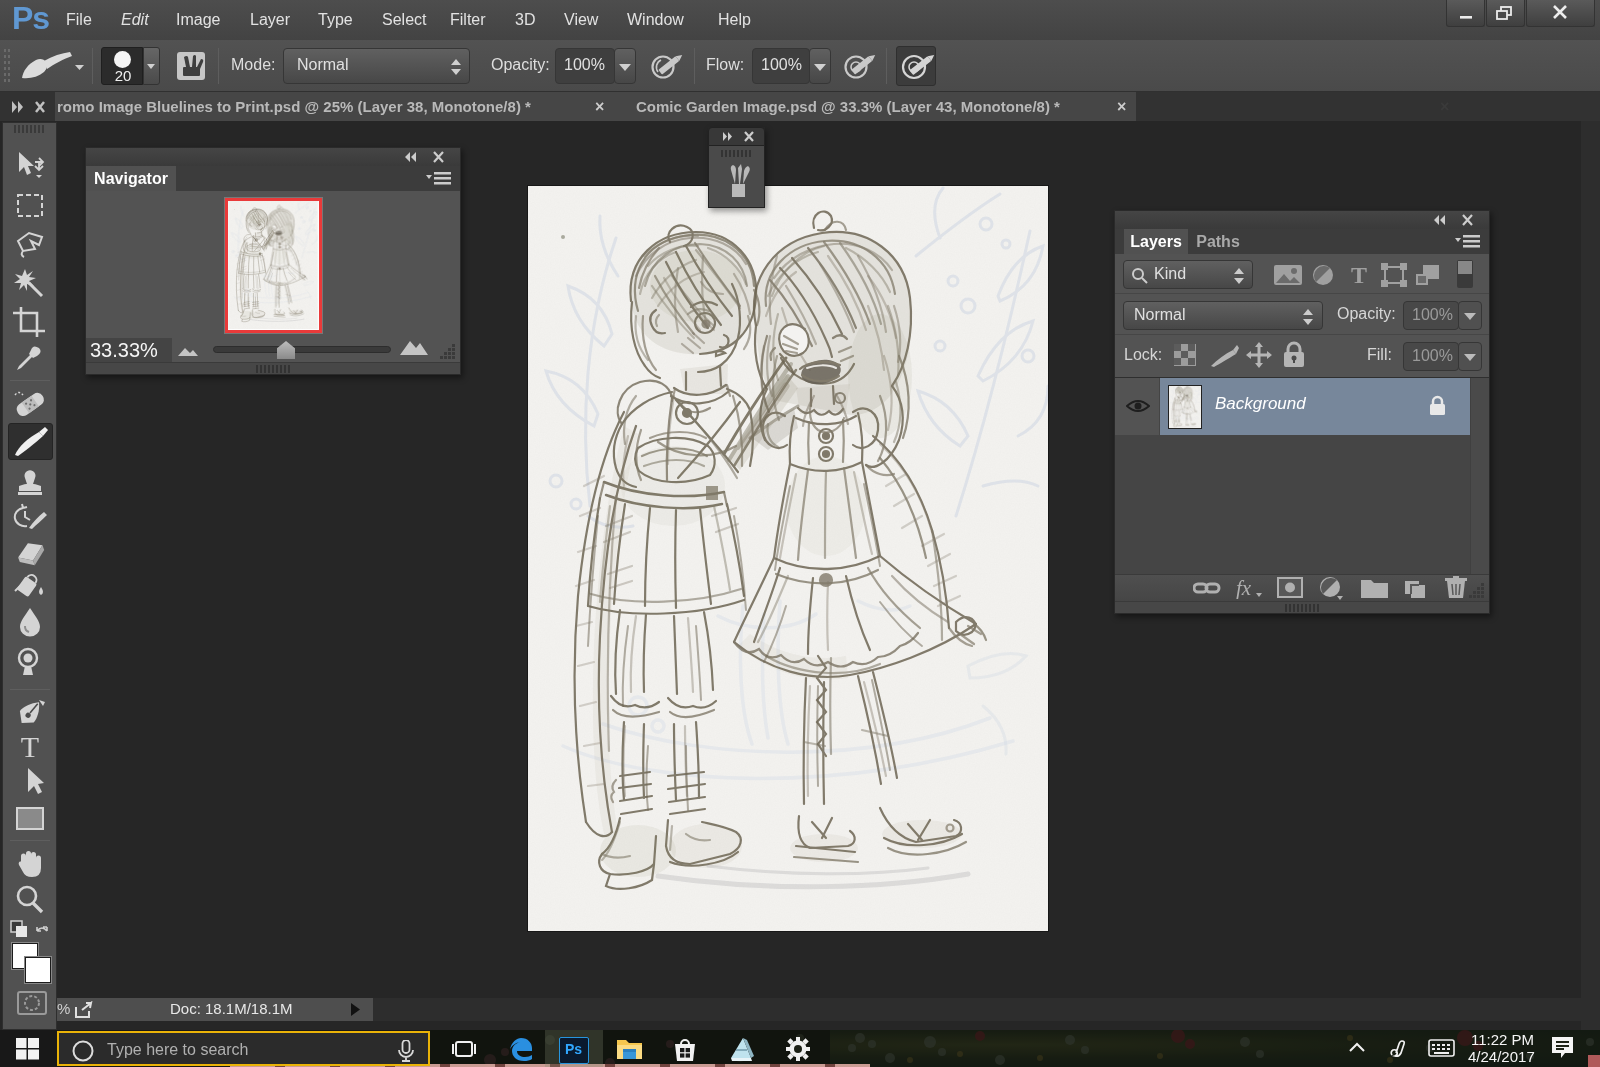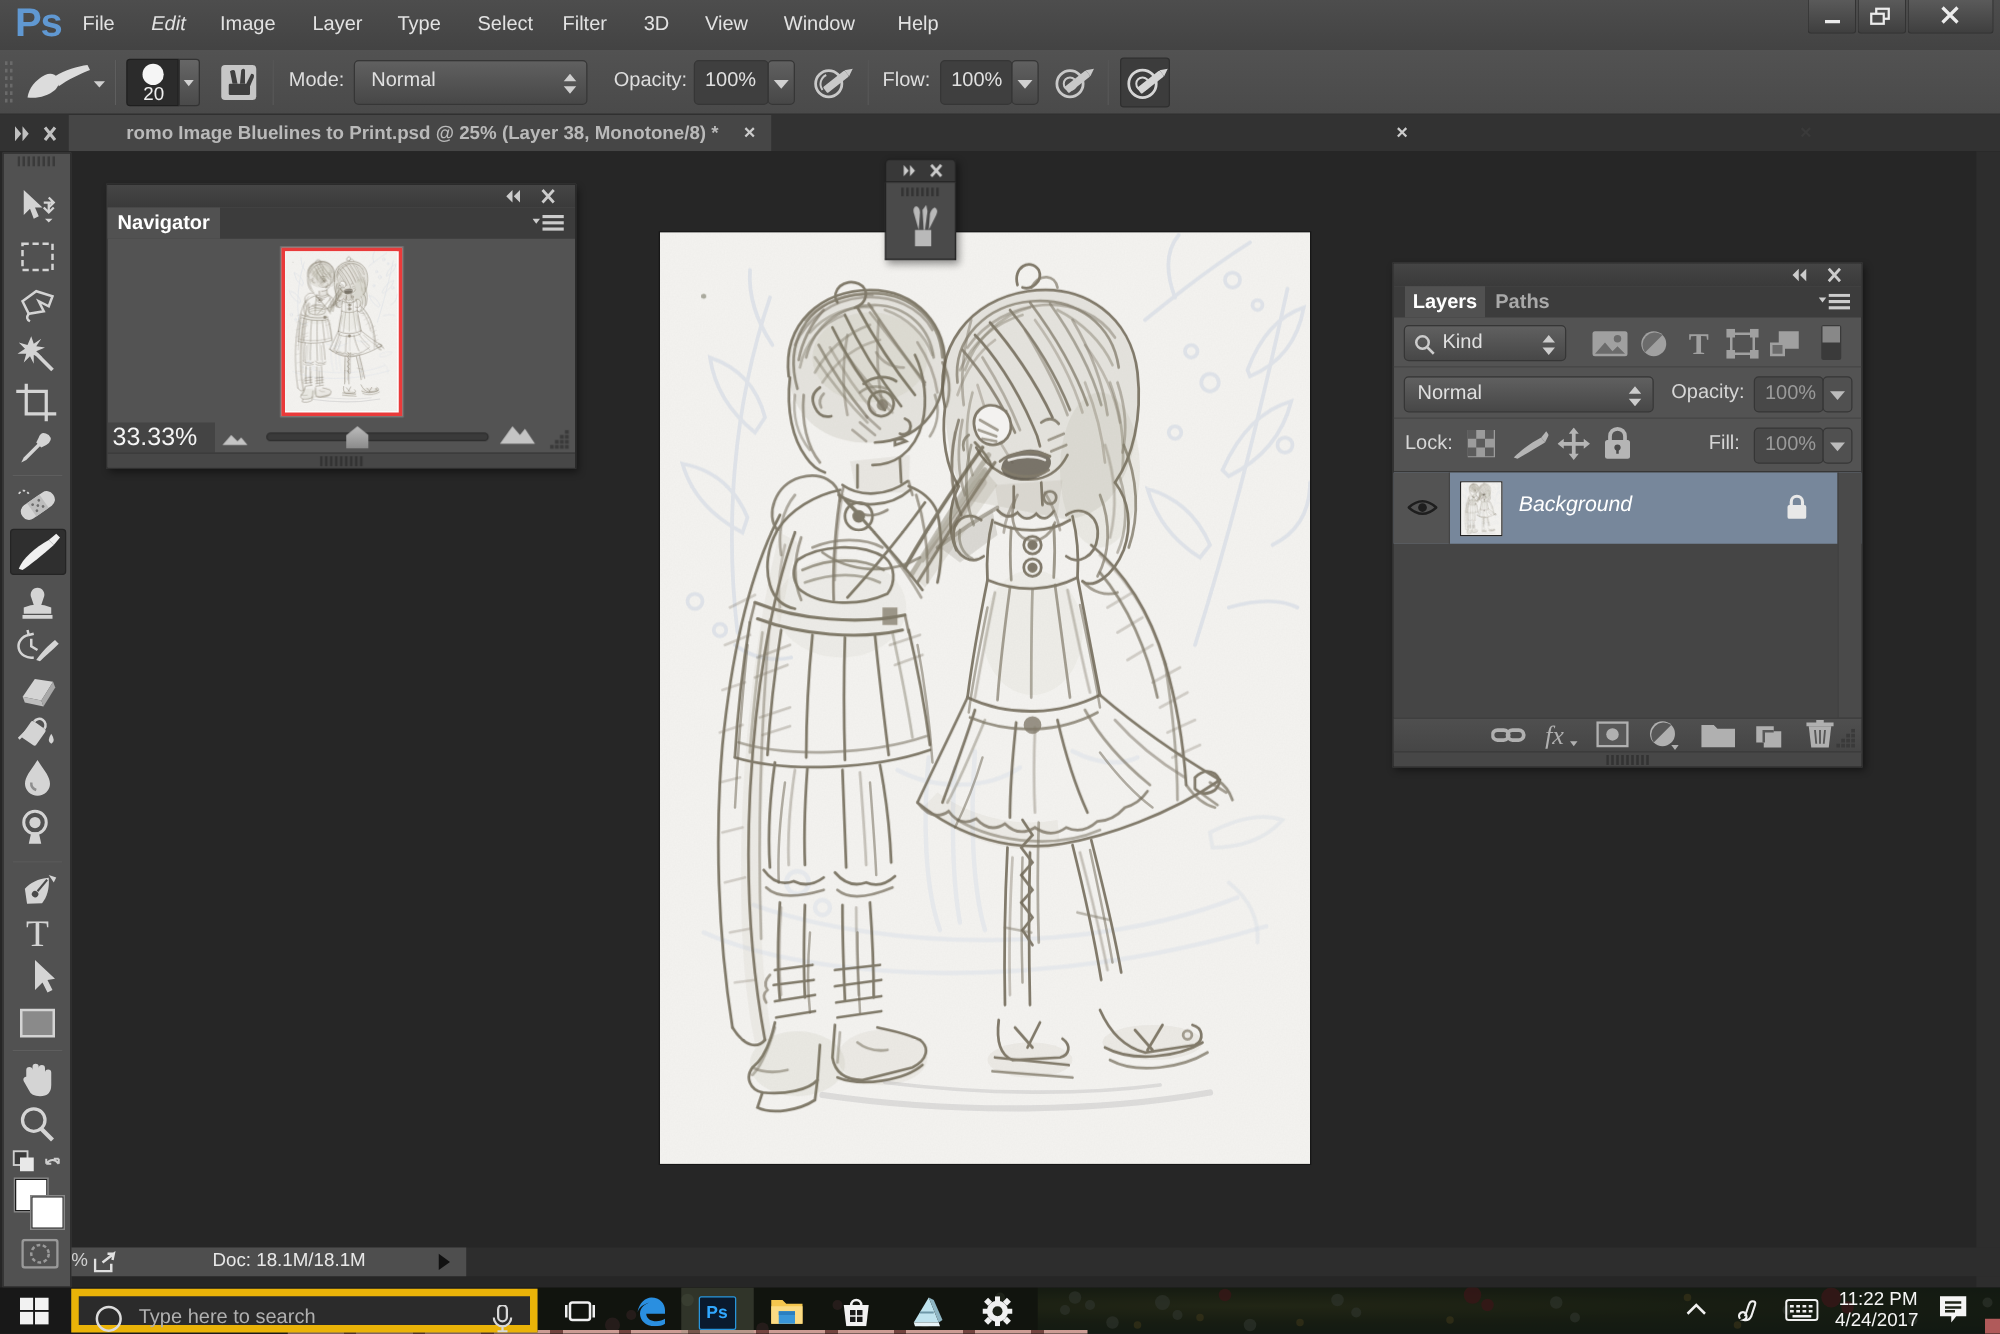--- a/index.html
+++ b/index.html
@@ -184,24 +184,27 @@
           </g>
       </svg>
     </div>
   </div>
 
   <div id="tabbar" class="abs">
     <svg class="abs" style="left:10px;top:7px;" width="40" height="16">
         <path d="M2 2 l5 6 l-5 6 z M8 2 l5 6 l-5 6 z" fill="#c0c0c0"></path>
         <path d="M26 3 l8 10 M34 3 l-8 10" stroke="#c0c0c0" stroke-width="2.5"></path>
       </svg>
-    <div class="dtab" style="left:55px;width:562px;background:#464646;padding-left:44px;">
+    <div class="dtab" style="left:55px;width:562px;background:#464646;">
       <span style="margin-left:2px;">romo Image Bluelines to Print.psd @ 25% (Layer 38, Monotone/8) *</span>
     </div>
     <div class="dtabx abs" style="left:595px;top:0;height:29px;line-height:29px;">×</div>
+    <div class="dtab" style="left:617px;width:519px;background:#464646;">
+      <span style="margin-left:19px;">Comic Garden Image.psd @ 33.3% (Layer 43, Monotone/8) *</span>
+    </div>
     <div class="dtabx abs" style="left:1117px;top:0;height:29px;line-height:29px;">×</div>
     <div class="dtabx abs" style="left:1440px;top:0;height:29px;line-height:29px;color:#3a3a3a;">×</div>
   </div>
 
   <div id="workspace" class="abs">
     <div class="abs" style="left:1581px;top:0;width:19px;height:909px;background:#2d2d2d;"></div>
 
     <div class="abs" style="left:528px;top:65px;width:520px;height:745px;background:#f4f3f0;box-shadow:0 0 0 1px #171717;" id="canvasdoc">
       <svg width="520" height="745" viewBox="0 0 520 745" id="artsvg">
       <defs>
@@ -1090,21 +1093,21 @@
 
     <svg class="abs" style="left:16px;top:8px;" width="23" height="22">
         <g fill="#f2f2f2">
           <rect x="0" y="0" width="10.5" height="10"></rect>
           <rect x="12" y="0" width="11" height="10"></rect>
           <rect x="0" y="11.5" width="10.5" height="10"></rect>
           <rect x="12" y="11.5" width="11" height="10"></rect>
         </g>
       </svg>
 
-    <div class="abs" style="left:57px;top:1px;width:373px;height:35px;background:#2b2b2b;border:6px solid #eab308;">
+    <div class="abs" style="left:57px;top:1px;width:373px;height:35px;background:#2b2b2b;border:2px solid #eab308;">
       <svg class="abs" style="left:12px;top:6px;" width="24" height="24">
           <circle cx="12" cy="12" r="9.5" fill="none" stroke="#dcdcdc" stroke-width="2"></circle>
         </svg>
       <div class="abs" style="left:48px;top:8px;color:#b0b0b0;font-size:16px;">Type here to search</div>
       <svg class="abs" style="right:14px;top:7px;" width="16" height="22">
           <rect x="4.5" y="0" width="7" height="13" rx="3.5" fill="none" stroke="#d8d8d8" stroke-width="1.8"></rect>
           <path d="M1 10 a7 7 0 0 0 14 0 M8 17 v4 m-4 0 h8" stroke="#d8d8d8" stroke-width="1.8" fill="none"></path>
         </svg>
     </div>
 

